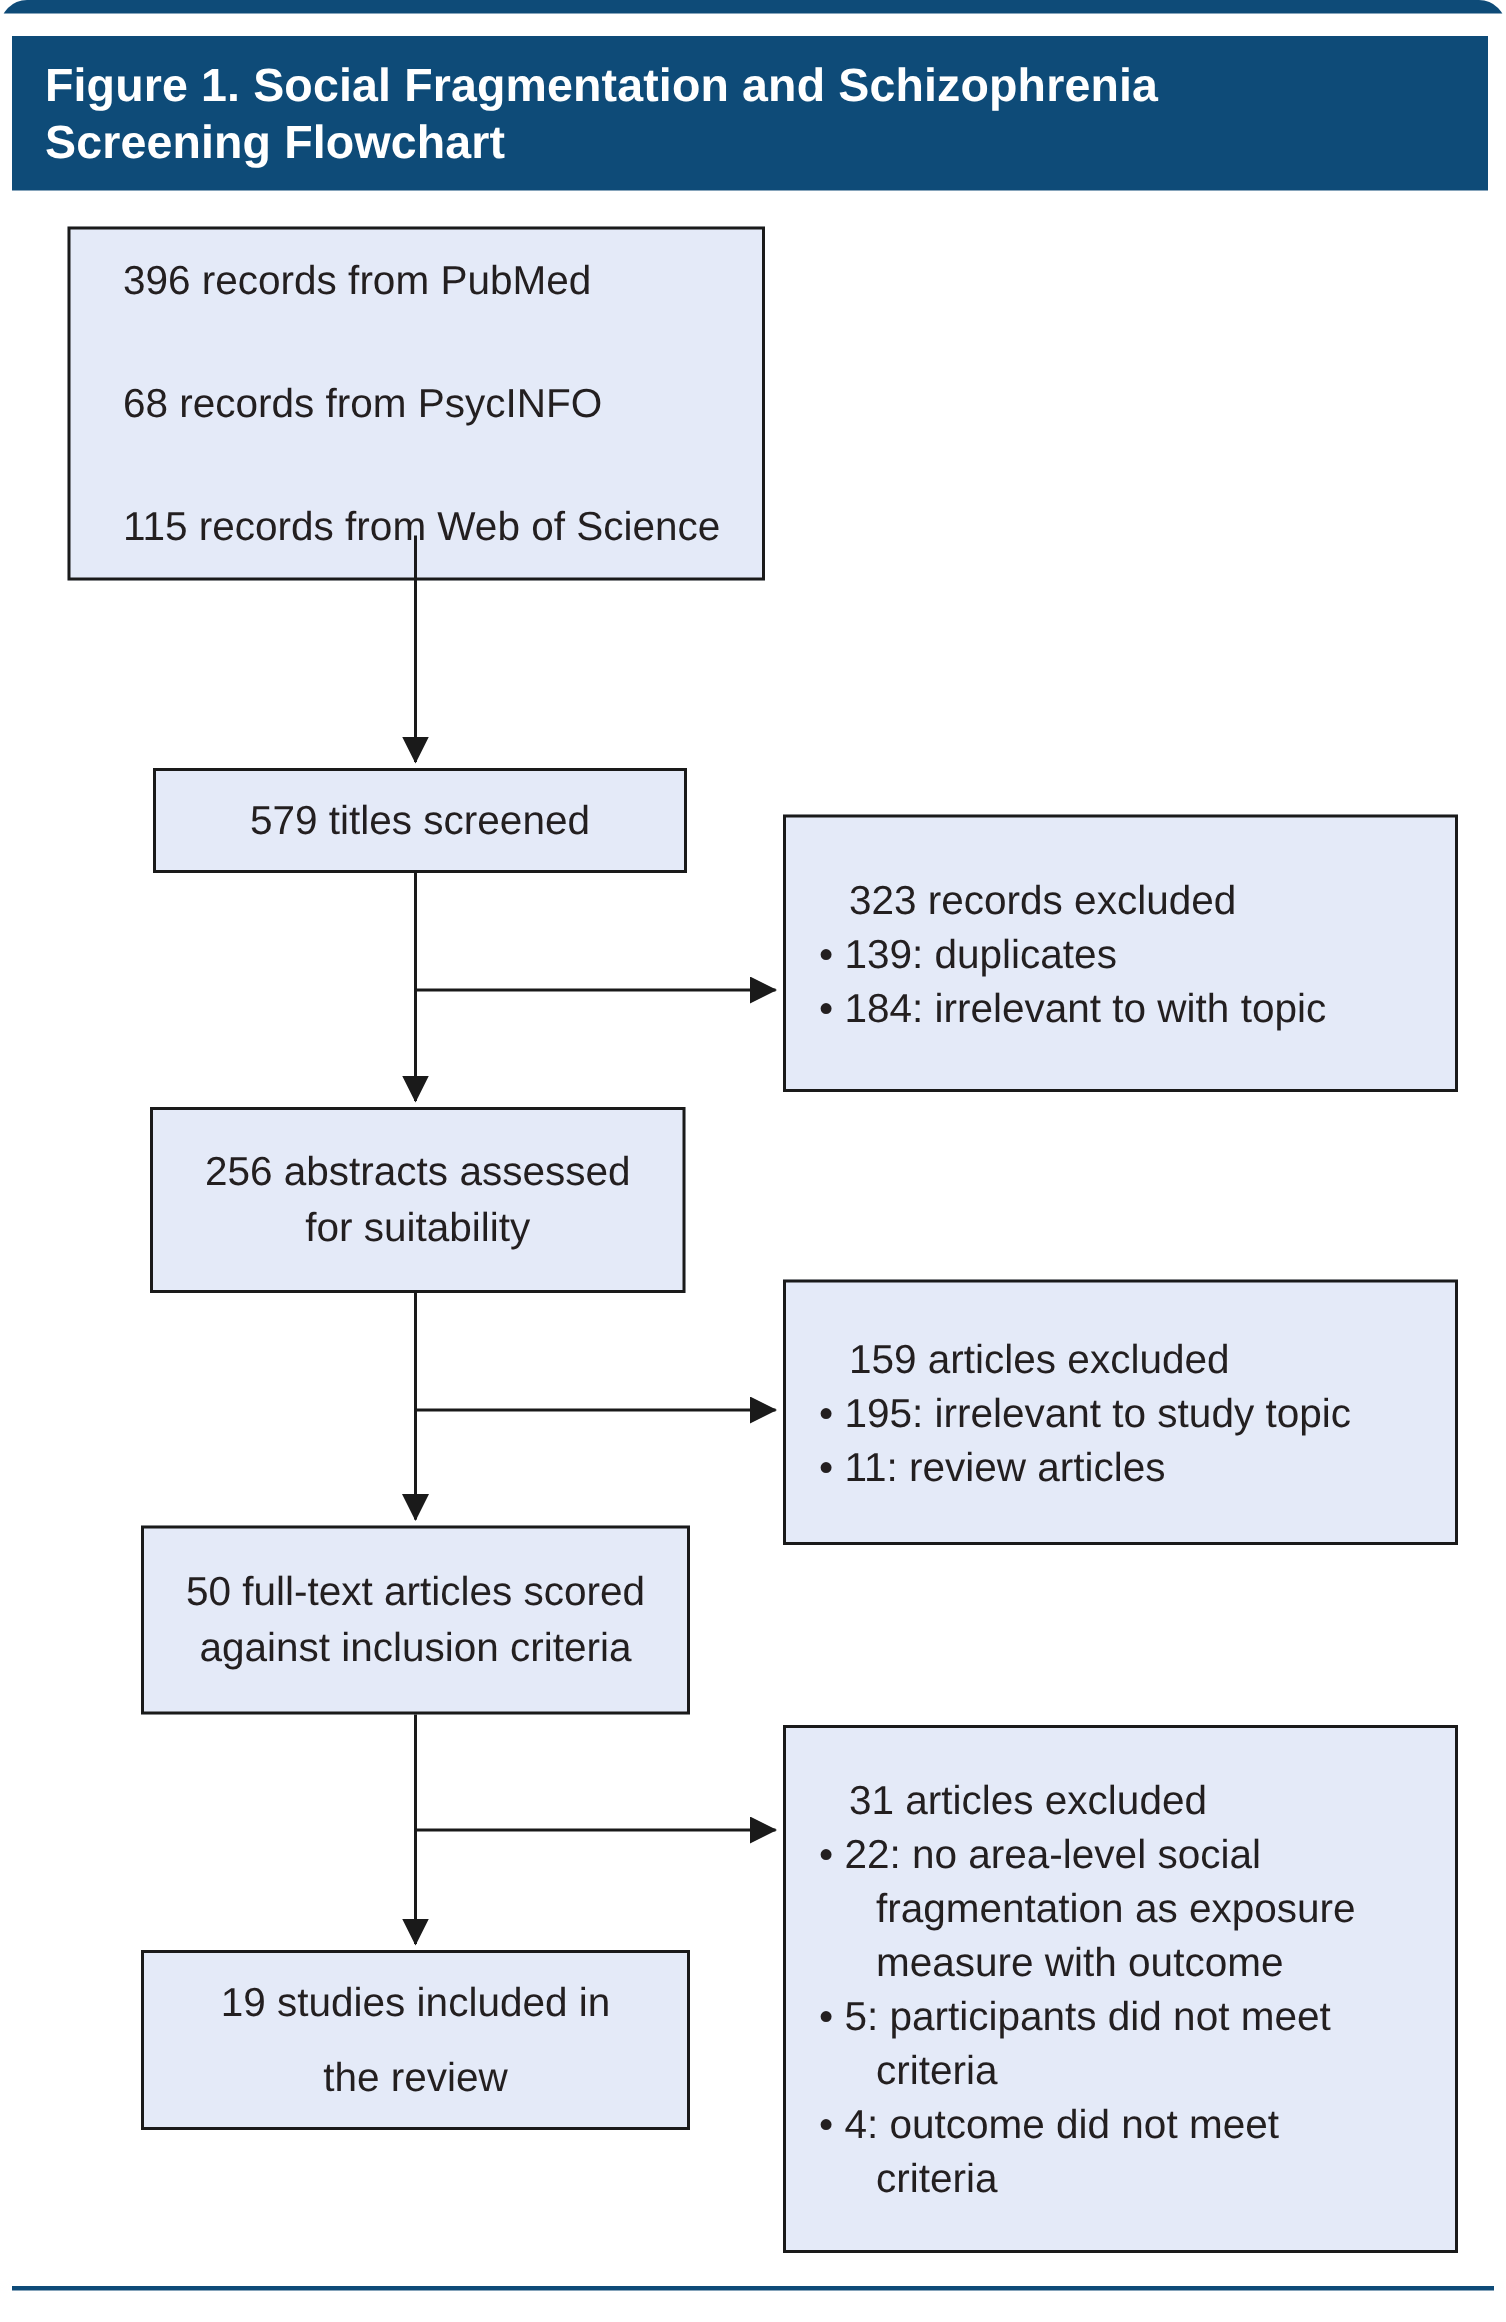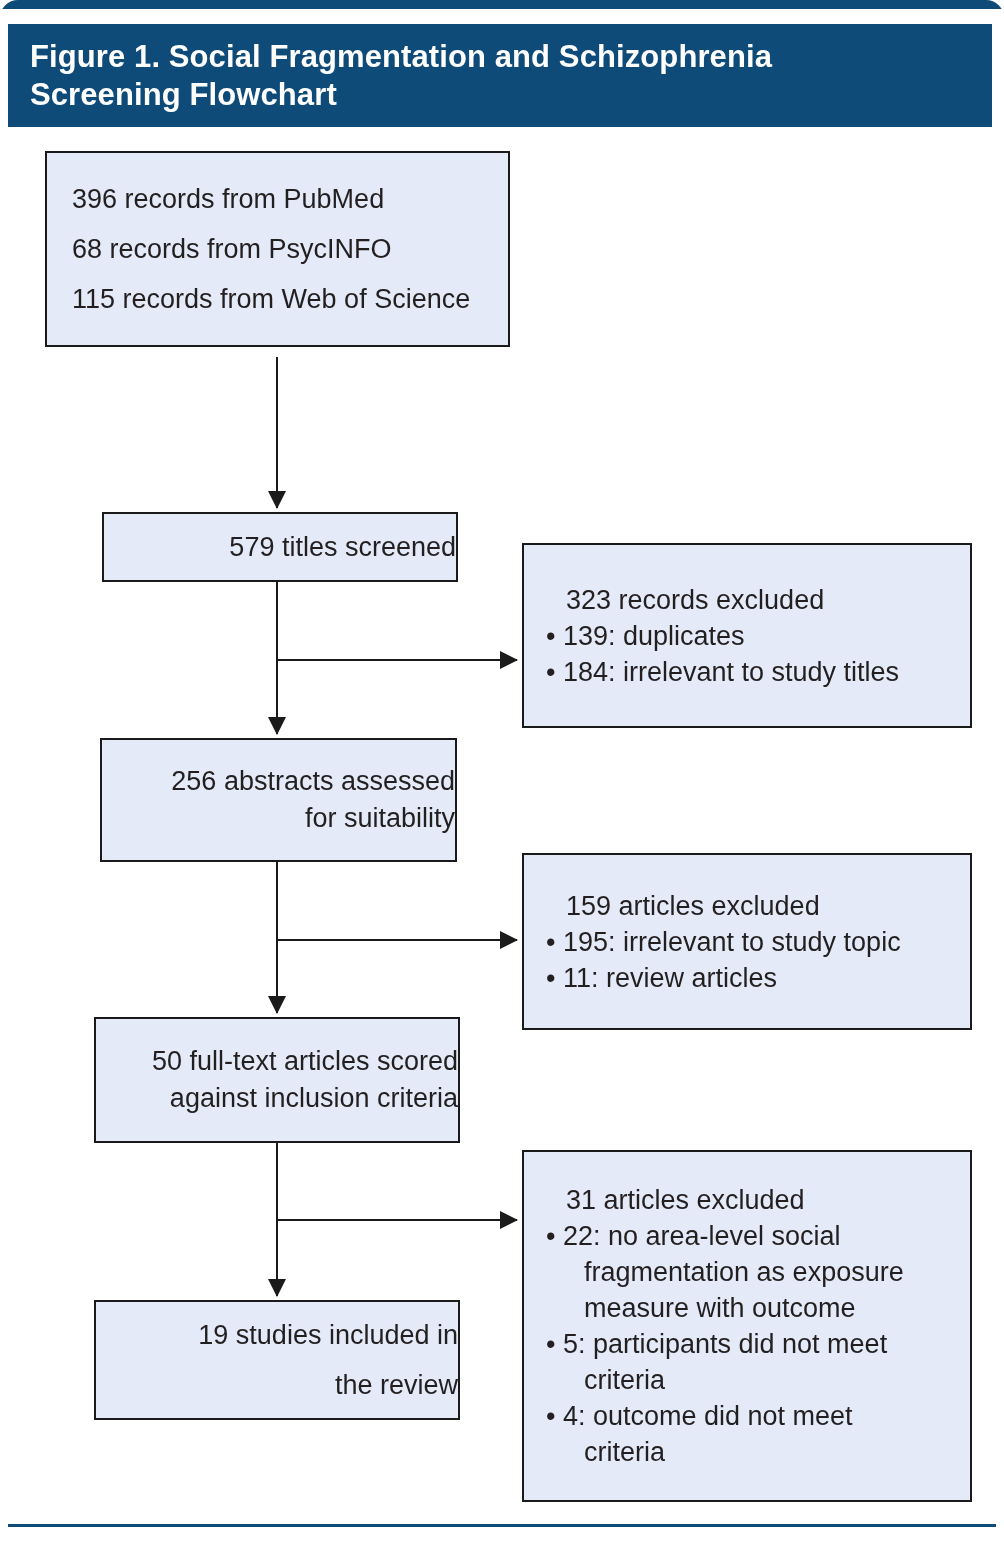--- a/index.html
+++ b/index.html
@@ -39,29 +39,30 @@
     position: absolute;
     background: #E4EAF8;
     border: 2px solid #1A1A1A;
     box-sizing: border-box;
     display: flex;
     flex-direction: column;
     justify-content: center;
     font-size: 27px;
   }
   .node.center {
-    align-items: flex-end;
+    align-items: center;
     text-align: center;
     line-height: 37px;
   }
   #box-sources {
     left: 45px; top: 151px;
-    width: 465px; height: 196px;
-    padding-left: 25px;
+    width: 465px; height: 236px;
+    padding-left: 35px;
     line-height: 50px;
+    gap: 32px;
   }
   #box-titles    { left: 102px; top: 512px;  width: 356px; height: 70px;  }
   #box-abstracts { left: 100px; top: 738px;  width: 357px; height: 124px; }
   #box-fulltext  { left: 94px;  top: 1017px; width: 366px; height: 126px; }
   #box-included  { left: 94px;  top: 1300px; width: 366px; height: 120px; gap: 13px; }
   .excl {
     position: absolute;
     left: 522px;
     width: 450px;
     background: #E4EAF8;
@@ -127,21 +128,21 @@
   </div>
 
   <div class="node center" id="box-included">
     <div>19 studies included in</div>
     <div>the review</div>
   </div>
 
   <div class="excl" id="excl-titles">
     <div>323 records excluded</div>
     <div class="bullet">• 139: duplicates</div>
-    <div class="bullet">• 184: irrelevant to study titles</div>
+    <div class="bullet">• 184: irrelevant to with topic</div>
   </div>
 
   <div class="excl" id="excl-abstracts">
     <div>159 articles excluded</div>
     <div class="bullet">• 195: irrelevant to study topic</div>
     <div class="bullet">• 11: review articles</div>
   </div>
 
   <div class="excl" id="excl-fulltext">
     <div>31 articles excluded</div>

